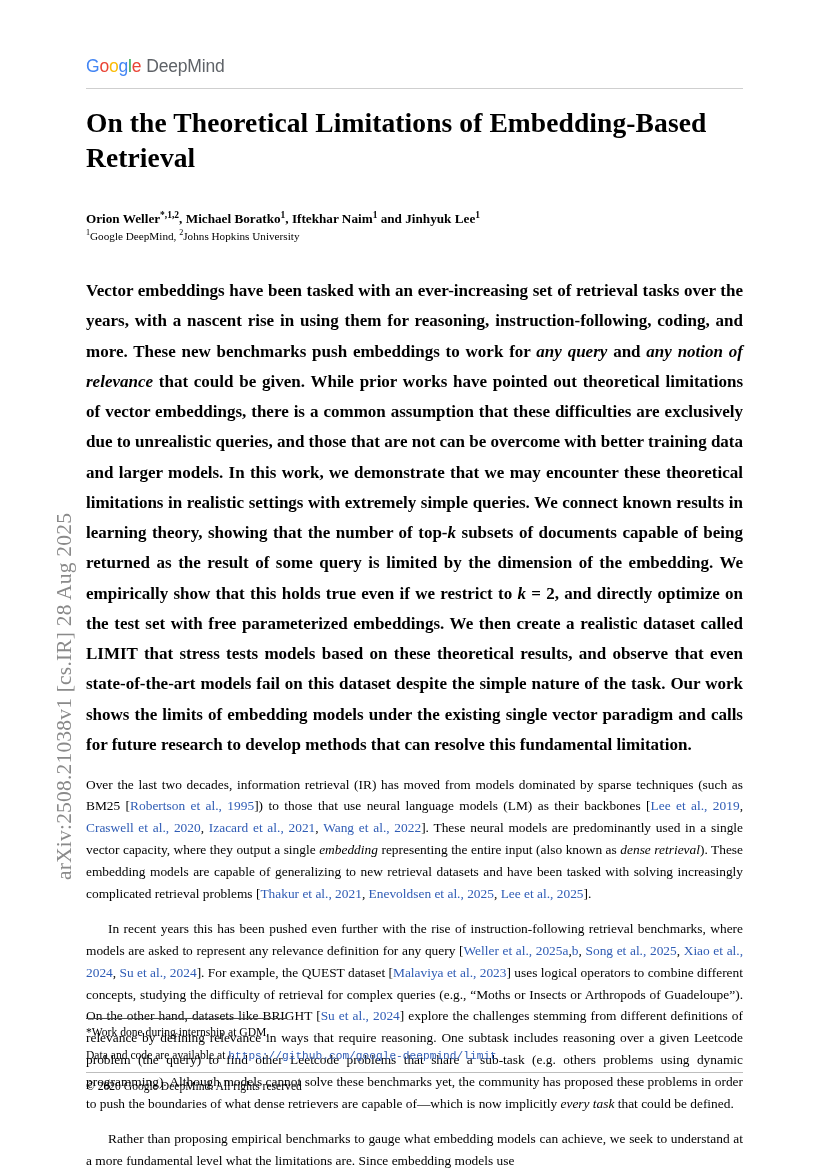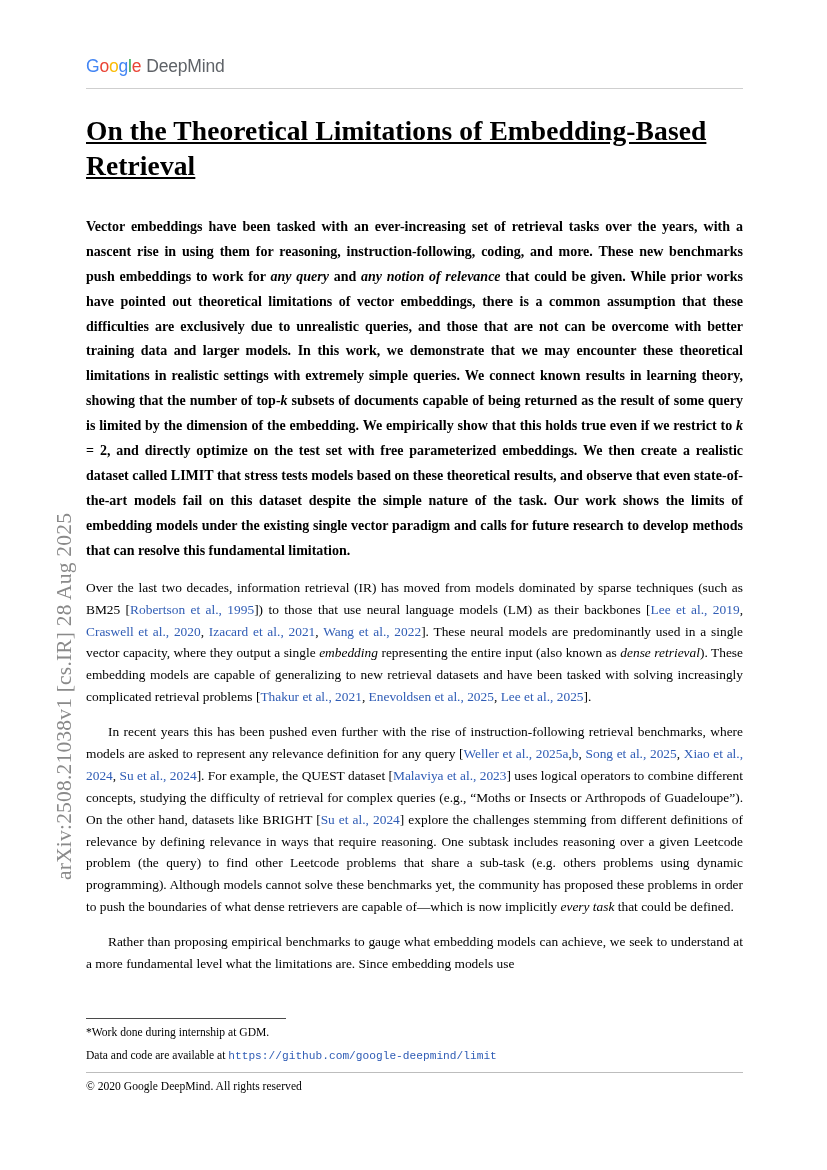--- a/index.html
+++ b/index.html
@@ -65,47 +65,46 @@
   .gdm-logo .e1 { color: #EA4335; }
   .gdm-logo .dm { color: #5F6368; margin-left: 5px; }
   .header-rule {
     margin-top: 12px;
     border-top: 1px solid #cfcfcf;
     height: 0;
   }
 
   
   .title {
-    margin-top: 24px;
+    margin-top: 16px;
     font-size: 27.5px;
     font-weight: bold;
     line-height: 1.28;
     letter-spacing: 0.1px;
-    text-decoration: underline;
   }
 
   
   .authors {
     margin-top: 35px;
     font-size: 13.2px;
     font-weight: bold;
     line-height: 1.3;
   }
   .affils {
     margin-top: 2px;
     font-size: 11.2px;
     font-weight: normal;
     line-height: 1.35;
   }
   sup { font-size: 0.72em; vertical-align: super; line-height: 0; }
 
   
   .abstract {
     margin-top: 32px;
-    font-size: 14px;
+    font-size: 17px;
     font-weight: bold;
     line-height: 1.78;
     text-align: justify;
     text-justify: inter-word;
   }
   .abstract i { font-style: italic; }
 
   
   .section-head {
     margin-top: 30px;
@@ -177,20 +176,28 @@
 
   <div class="content">
 
     <div class="logo-block">
       <div class="gdm-logo"><span class="g1">G</span><span class="o1">o</span><span class="o2">o</span><span class="g2">g</span><span class="l1">l</span><span class="e1">e</span><span class="dm">DeepMind</span></div>
       <div class="header-rule"></div>
     </div>
 
     <h1 class="title">On the Theoretical Limitations of Embedding-Based Retrieval</h1>
 
+    <div class="authors">
+      <span>Orion Weller<sup>*,1,2</sup></span>,
+      <span>Michael Boratko<sup>1</sup></span>,
+      <span>Iftekhar Naim<sup>1</sup></span>
+      and
+      <span>Jinhyuk Lee<sup>1</sup></span>
+      <div class="affils"><sup>1</sup>Google DeepMind, <sup>2</sup>Johns Hopkins University</div>
+    </div>
 
     <div class="abstract"><span>Vector embeddings have been tasked with an ever-increasing set of retrieval tasks over the years, with a nascent rise in using them for reasoning, instruction-following, coding, and more. These new benchmarks push embeddings to work for </span><i>any query</i><span> and </span><i>any notion of relevance</i><span> that could be given. While prior works have pointed out theoretical limitations of vector embeddings, there is a common assumption that these difficulties are exclusively due to unrealistic queries, and those that are not can be overcome with better training data and larger models. In this work, we demonstrate that we may encounter these theoretical limitations in realistic settings with extremely simple queries. We connect known results in learning theory, showing that the number of top-</span><i>k</i><span> subsets of documents capable of being returned as the result of some query is limited by the dimension of the embedding. We empirically show that this holds true even if we restrict to </span><i>k</i><span> = 2, and directly optimize on the test set with free parameterized embeddings. We then create a realistic dataset called LIMIT that stress tests models based on these theoretical results, and observe that even state-of-the-art models fail on this dataset despite the simple nature of the task. Our work shows the limits of embedding models under the existing single vector paradigm and calls for future research to develop methods that can resolve this fundamental limitation.</span></div>
 
 
     <p class="body-para"><span>Over the last two decades, information retrieval (IR) has moved from models dominated by sparse techniques (such as BM25 [</span><span class="cite">Robertson et al., 1995</span><span>]) to those that use neural language models (LM) as their backbones [</span><span class="cite">Lee et al., 2019</span><span>, </span><span class="cite">Craswell et al., 2020</span><span>, </span><span class="cite">Izacard et al., 2021</span><span>, </span><span class="cite">Wang et al., 2022</span><span>]. These neural models are predominantly used in a single vector capacity, where they output a single </span><i>embedding</i><span> representing the entire input (also known as </span><i>dense retrieval</i><span>). These embedding models are capable of generalizing to new retrieval datasets and have been tasked with solving increasingly complicated retrieval problems [</span><span class="cite">Thakur et al., 2021</span><span>, </span><span class="cite">Enevoldsen et al., 2025</span><span>, </span><span class="cite">Lee et al., 2025</span><span>].</span></p>
 
     <p class="body-para indent"><span>In recent years this has been pushed even further with the rise of instruction-following retrieval benchmarks, where models are asked to represent </span><b>any relevance definition</b><span> for </span><b>any query</b><span> [</span><span class="cite">Weller et al., 2025a</span><span>,</span><span class="cite">b</span><span>, </span><span class="cite">Song et al., 2025</span><span>, </span><span class="cite">Xiao et al., 2024</span><span>, </span><span class="cite">Su et al., 2024</span><span>]. For example, the QUEST dataset [</span><span class="cite">Malaviya et al., 2023</span><span>] uses logical operators to combine different concepts, studying the difficulty of retrieval for complex queries (e.g., “Moths or Insects or Arthropods of Guadeloupe”).  On the other hand, datasets like BRIGHT [</span><span class="cite">Su et al., 2024</span><span>] explore the challenges stemming from different definitions of relevance by defining relevance in ways that require reasoning. One subtask includes reasoning over a given Leetcode problem (the query) to find other Leetcode problems that share a sub-task (e.g. others problems using dynamic programming). Although models cannot solve these benchmarks yet, the community has proposed these problems in order to push the boundaries of what dense retrievers are capable of—which is now implicitly </span><i>every task</i><span> that could be defined.</span></p>
 
     <p class="body-para indent">Rather than proposing empirical benchmarks to gauge what embedding models can achieve, we seek to understand at a more fundamental level what the limitations are. Since embedding models use</p>
 

